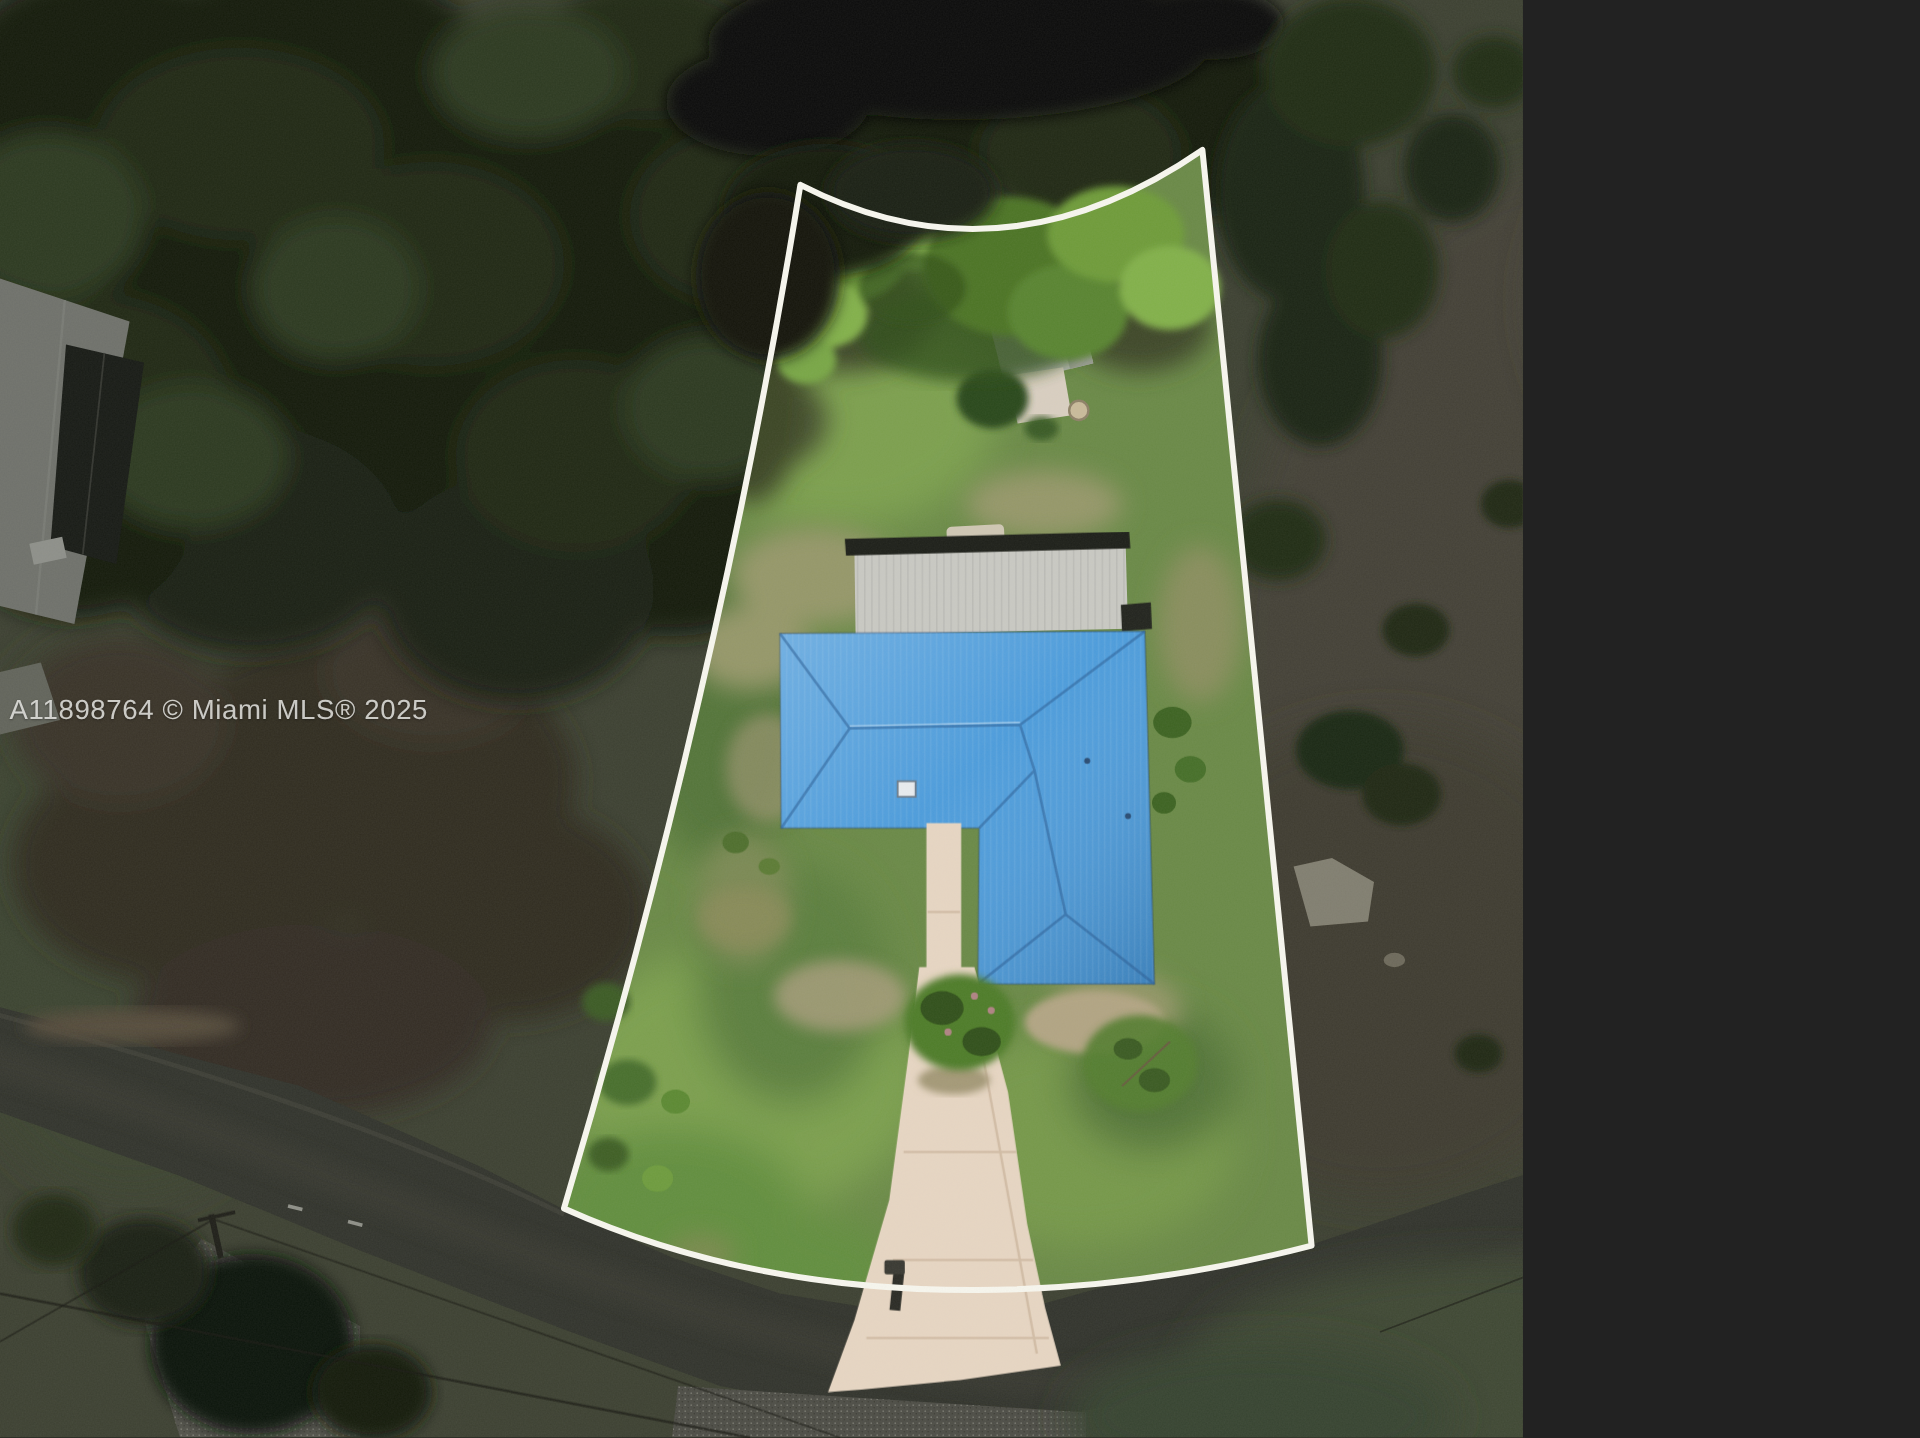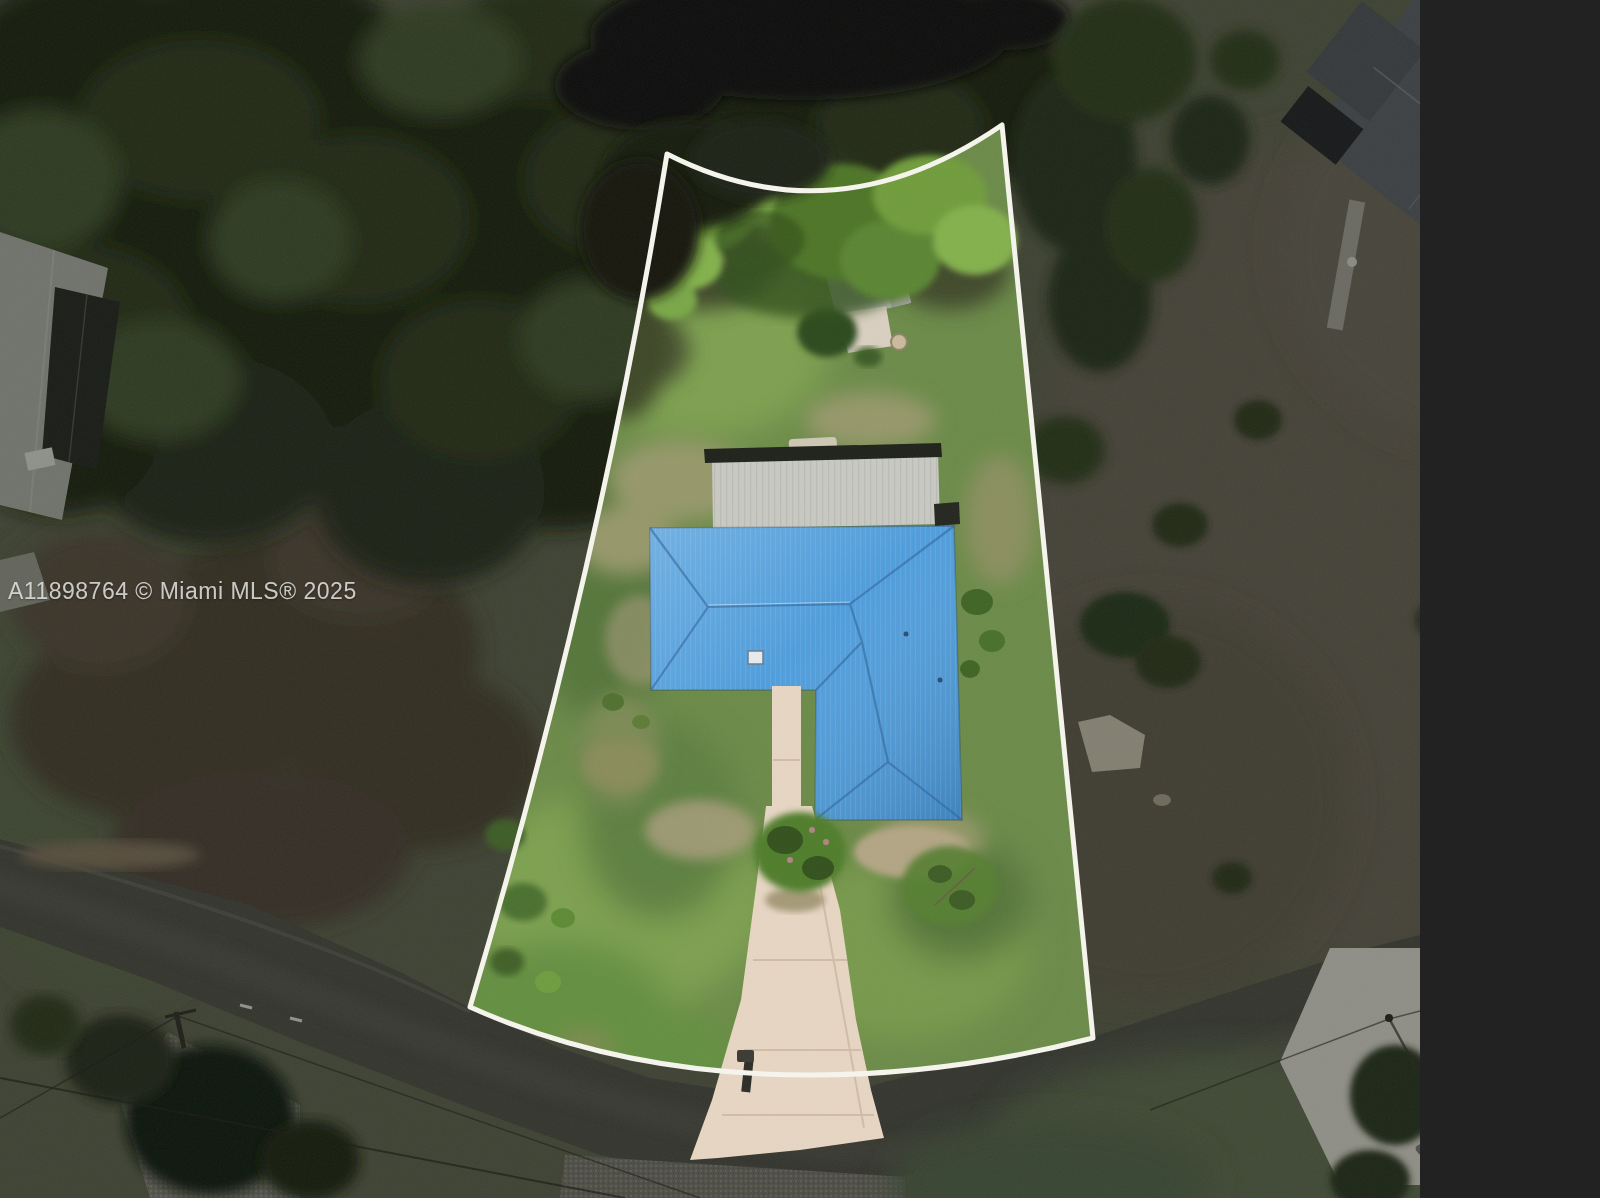--- a/index.html
+++ b/index.html
@@ -1,16 +1,16 @@
 <!DOCTYPE html>
 <html><head>
 <meta charset="utf-8">
 <style>
   html,body{margin:0;padding:0;background:#222;}
-  .stage{position:relative;width:1420px;height:1198px;overflow:hidden;background:#3e4233;
+  .stage{position:relative;width:1269px;height:1198px;overflow:hidden;background:#3e4233;
          font-family:"Liberation Sans", sans-serif;}
   .stage svg{position:absolute;left:0;top:0;}
   .watermark{position:absolute;left:8px;top:578px;font-size:23px;letter-spacing:.5px;
              color:rgba(238,238,234,.82);text-shadow:0 1px 2px rgba(0,0,0,.35);
              white-space:nowrap;pointer-events:none;}
 </style>
 </head>
 <body>
 
 <div class="stage">

